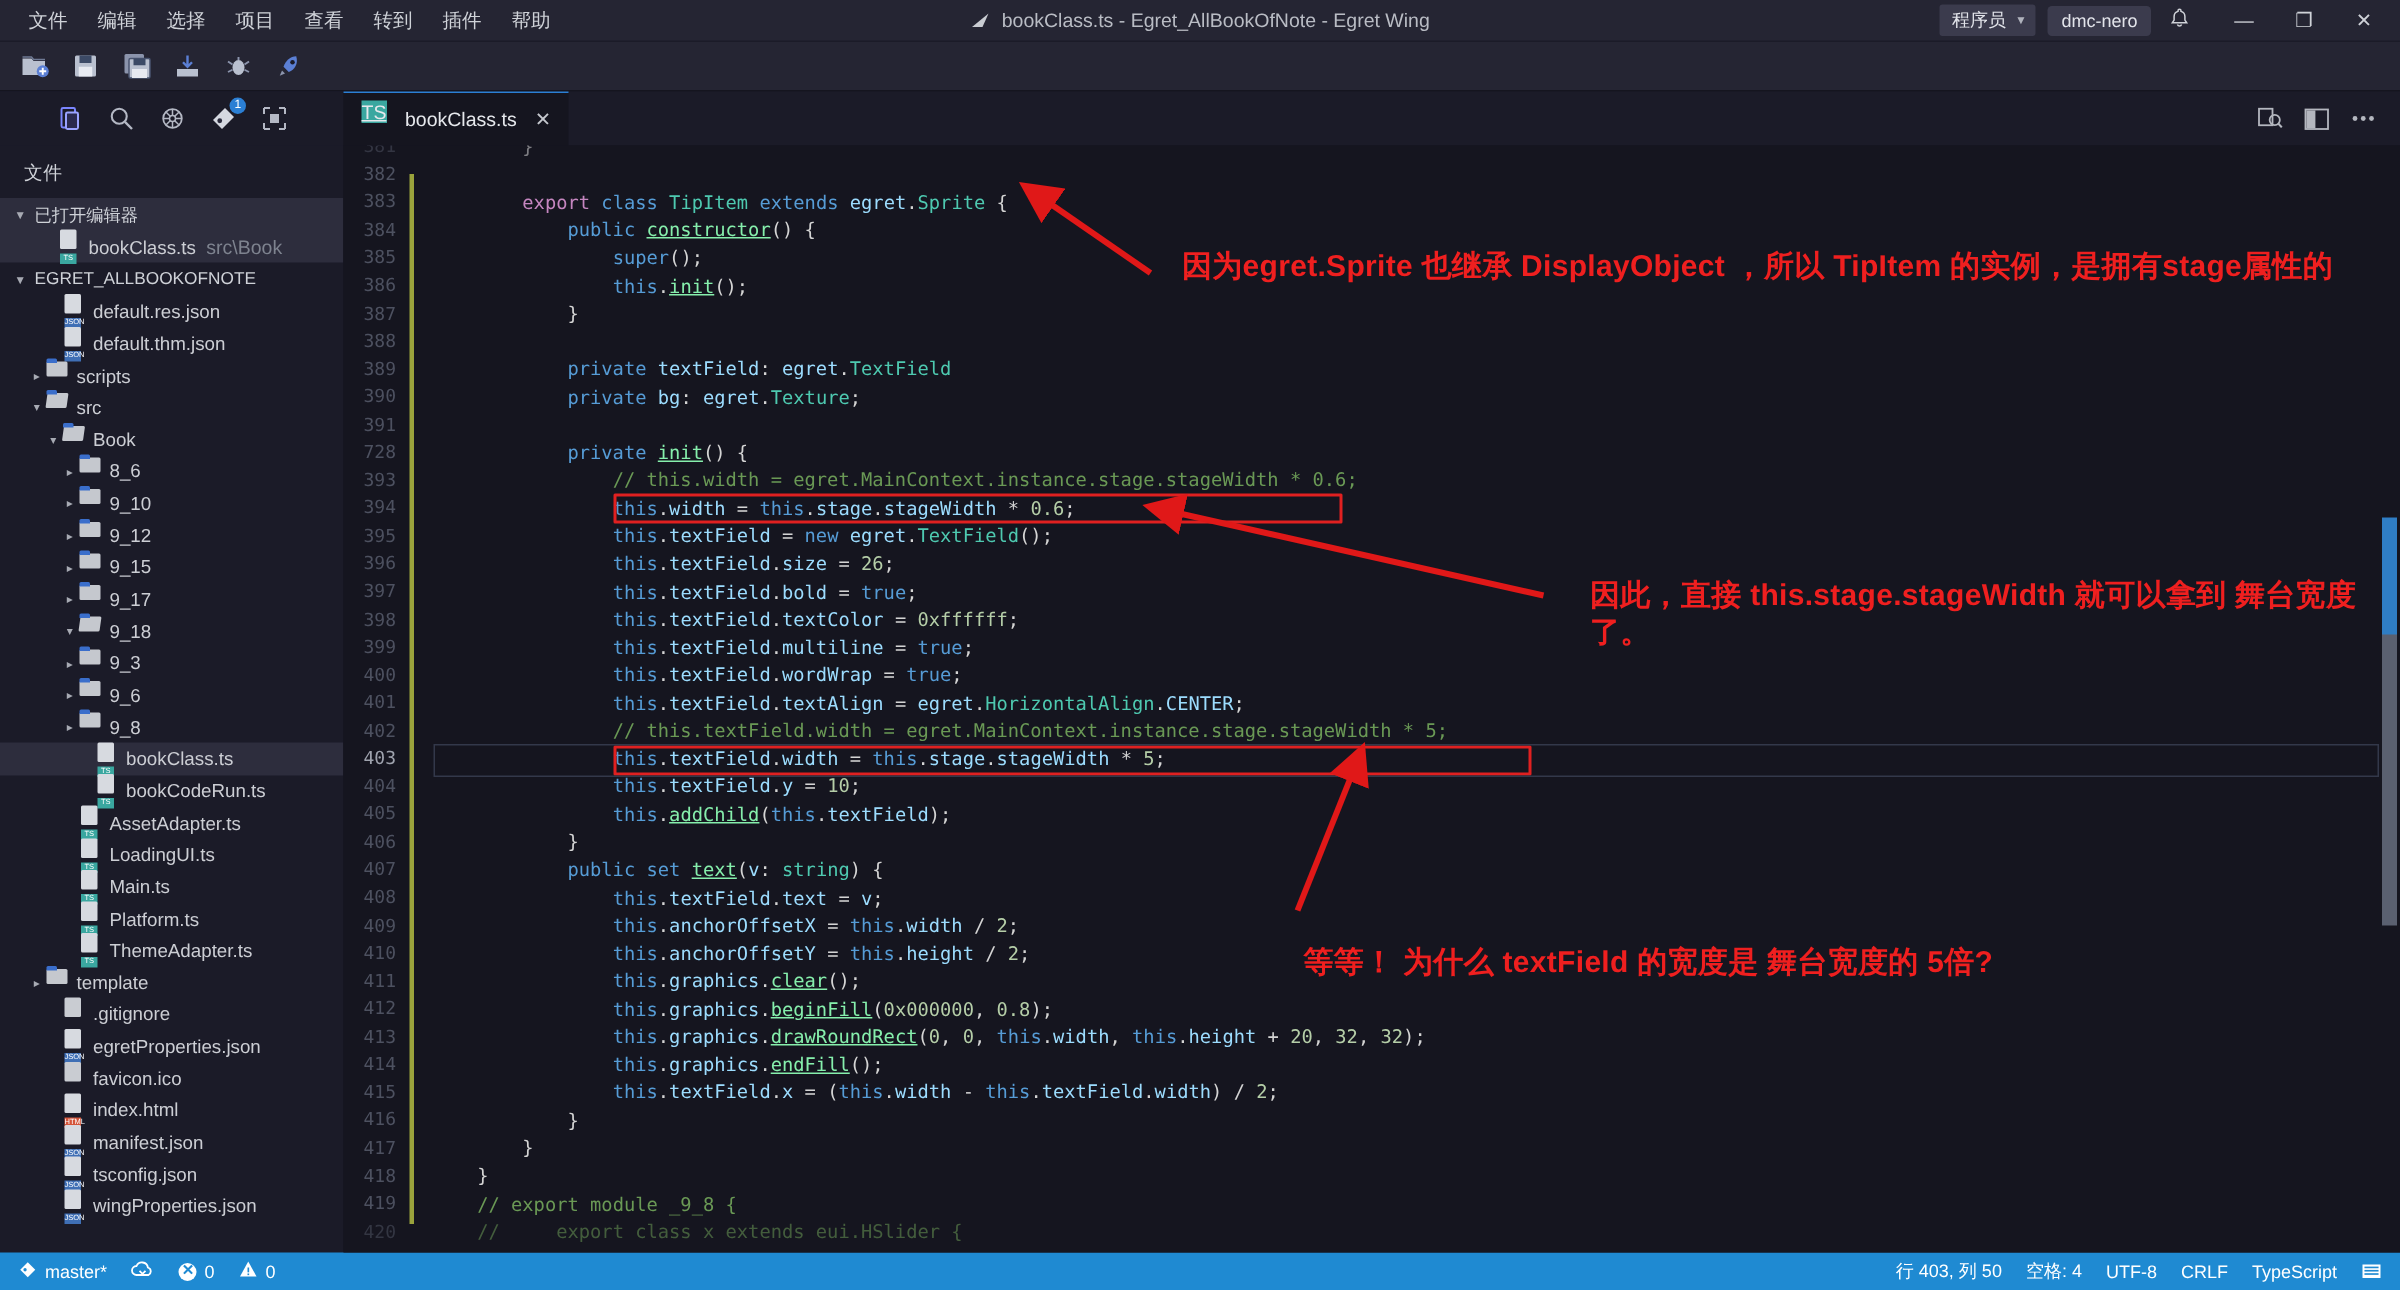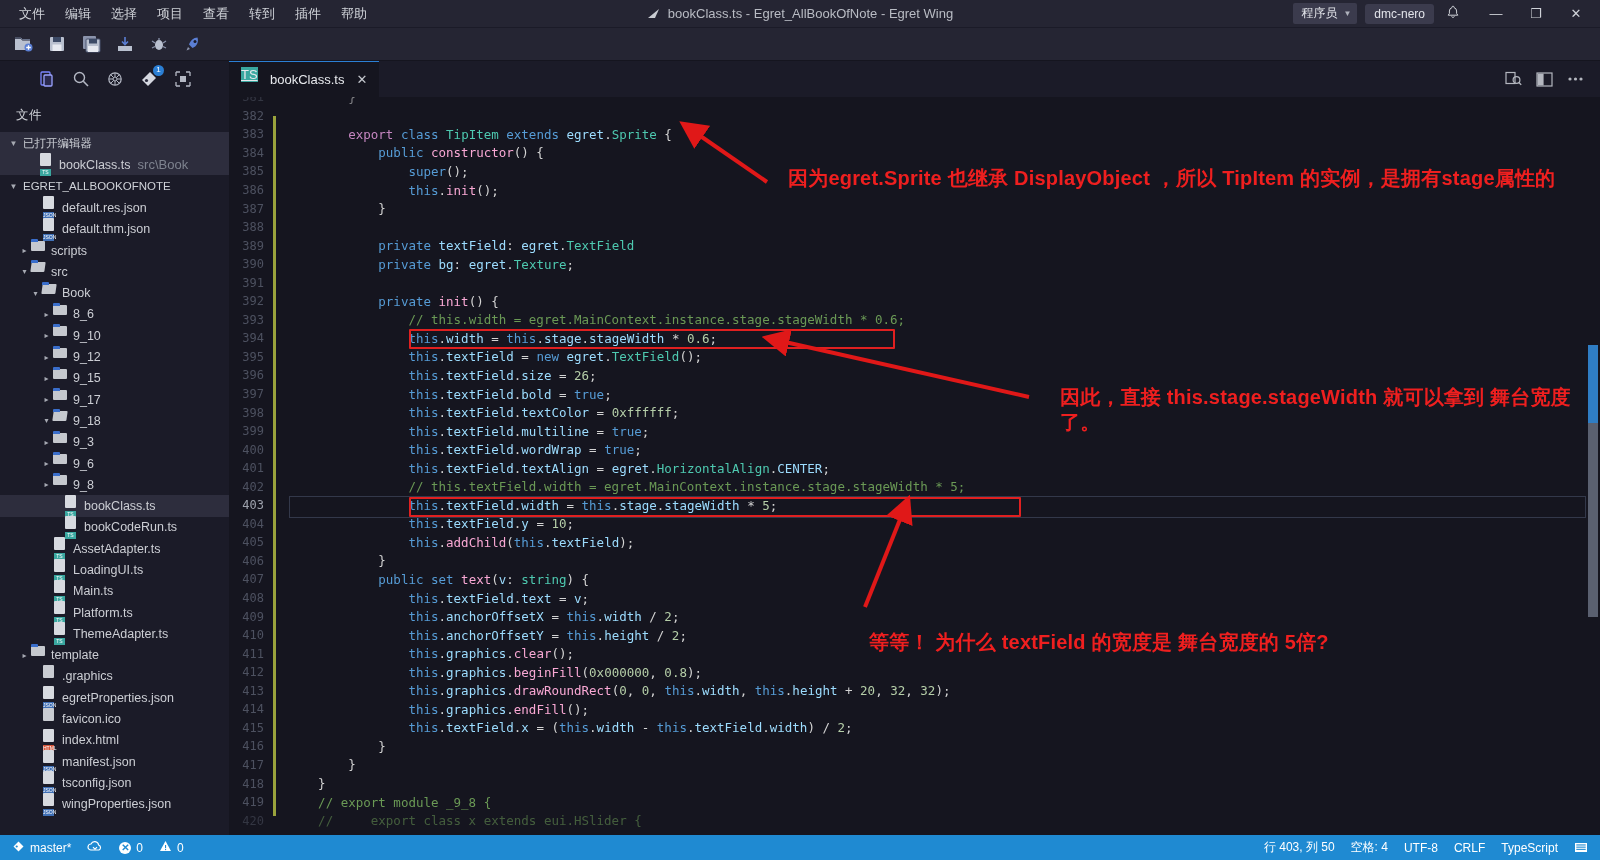--- a/index.html
+++ b/index.html
@@ -138,21 +138,21 @@
   .ln.cur { }
   .cur-box {
     position:absolute; left:57px; right:0; top:0; bottom:0; border:1px solid #33384a;
     pointer-events:none;
   }
 
   
   .k   { color:#c586c0; }   
   .kb  { color:#569cd6; }   
   .cls { color:#4ec9b0; }   
-  .fn  { color:#f9a8d4; }   
+  .fn  { color:#86efac;text-decoration:underline; }   
   .pln { color:#d4d4d4; }
   .id  { color:#9cdcfe; }   
   .num { color:#b5cea8; }   
   .cmt { color:#6a9955; }
 
   
   .changebar { position:absolute; left:44px; width:3px; top:0; bottom:0; background:#9aa33c; }
 
   
   .hl-box {
@@ -532,21 +532,21 @@
                 <span class="ft"></span>
               </span>
               <span class="rlabel">template</span>
             </div>
             <div class="row">
               <span style="width:30px;flex:0 0 auto"></span>
               <span class="tw"></span>
               <span class="ico ico-file pl">
                 <span class="pg"></span>
               </span>
-              <span class="rlabel">.graphics</span>
+              <span class="rlabel">.gitignore</span>
             </div>
             <div class="row">
               <span style="width:30px;flex:0 0 auto"></span>
               <span class="tw"></span>
               <span class="ico ico-file js">
                 <span class="pg"></span>
                 <span class="bd">JSON</span>
               </span>
               <span class="rlabel">egretProperties.json</span>
             </div>
@@ -637,21 +637,21 @@
             <div class="ln"><span class="gutter">382</span><span class="fold"></span><span class="codetext"></span></div>
             <div class="ln"><span class="gutter">383</span><span class="fold"></span><span class="codetext"><span class="pln">        </span><span class="k">export</span><span class="pln"> </span><span class="kb">class</span><span class="pln"> </span><span class="cls">TipItem</span><span class="pln"> </span><span class="kb">extends</span><span class="pln"> </span><span class="id">egret</span><span class="pln">.</span><span class="cls">Sprite</span><span class="pln"> {</span></span></div>
             <div class="ln"><span class="gutter">384</span><span class="fold"></span><span class="codetext"><span class="pln">            </span><span class="kb">public</span><span class="pln"> </span><span class="fn">constructor</span><span class="pln">() {</span></span></div>
             <div class="ln"><span class="gutter">385</span><span class="fold"></span><span class="codetext"><span class="pln">                </span><span class="kb">super</span><span class="pln">();</span></span></div>
             <div class="ln"><span class="gutter">386</span><span class="fold"></span><span class="codetext"><span class="pln">                </span><span class="kb">this</span><span class="pln">.</span><span class="fn">init</span><span class="pln">();</span></span></div>
             <div class="ln"><span class="gutter">387</span><span class="fold"></span><span class="codetext"><span class="pln">            }</span></span></div>
             <div class="ln"><span class="gutter">388</span><span class="fold"></span><span class="codetext"></span></div>
             <div class="ln"><span class="gutter">389</span><span class="fold"></span><span class="codetext"><span class="pln">            </span><span class="kb">private</span><span class="pln"> </span><span class="id">textField</span><span class="pln">: </span><span class="id">egret</span><span class="pln">.</span><span class="cls">TextField</span></span></div>
             <div class="ln"><span class="gutter">390</span><span class="fold"></span><span class="codetext"><span class="pln">            </span><span class="kb">private</span><span class="pln"> </span><span class="id">bg</span><span class="pln">: </span><span class="id">egret</span><span class="pln">.</span><span class="cls">Texture</span><span class="pln">;</span></span></div>
             <div class="ln"><span class="gutter">391</span><span class="fold"></span><span class="codetext"></span></div>
-            <div class="ln"><span class="gutter">392</span><span class="fold"></span><span class="codetext"><span class="pln">            </span><span class="kb">private</span><span class="pln"> </span><span class="fn">init</span><span class="pln">() {</span></span></div>
+            <div class="ln"><span class="gutter">728</span><span class="fold"></span><span class="codetext"><span class="pln">            </span><span class="kb">private</span><span class="pln"> </span><span class="fn">init</span><span class="pln">() {</span></span></div>
             <div class="ln"><span class="gutter">393</span><span class="fold"></span><span class="codetext"><span class="pln">                </span><span class="cmt">// this.width = egret.MainContext.instance.stage.stageWidth * 0.6;</span></span></div>
             <div class="ln"><span class="gutter">394</span><span class="fold"></span><span class="codetext"><span class="pln">                </span><span class="kb">this</span><span class="pln">.</span><span class="id">width</span><span class="pln"> = </span><span class="kb">this</span><span class="pln">.</span><span class="id">stage</span><span class="pln">.</span><span class="id">stageWidth</span><span class="pln"> * </span><span class="num">0.6</span><span class="pln">;</span></span></div>
             <div class="ln"><span class="gutter">395</span><span class="fold"></span><span class="codetext"><span class="pln">                </span><span class="kb">this</span><span class="pln">.</span><span class="id">textField</span><span class="pln"> = </span><span class="kb">new</span><span class="pln"> </span><span class="id">egret</span><span class="pln">.</span><span class="cls">TextField</span><span class="pln">();</span></span></div>
             <div class="ln"><span class="gutter">396</span><span class="fold"></span><span class="codetext"><span class="pln">                </span><span class="kb">this</span><span class="pln">.</span><span class="id">textField</span><span class="pln">.</span><span class="id">size</span><span class="pln"> = </span><span class="num">26</span><span class="pln">;</span></span></div>
             <div class="ln"><span class="gutter">397</span><span class="fold"></span><span class="codetext"><span class="pln">                </span><span class="kb">this</span><span class="pln">.</span><span class="id">textField</span><span class="pln">.</span><span class="id">bold</span><span class="pln"> = </span><span class="kb">true</span><span class="pln">;</span></span></div>
             <div class="ln"><span class="gutter">398</span><span class="fold"></span><span class="codetext"><span class="pln">                </span><span class="kb">this</span><span class="pln">.</span><span class="id">textField</span><span class="pln">.</span><span class="id">textColor</span><span class="pln"> = </span><span class="num">0xffffff</span><span class="pln">;</span></span></div>
             <div class="ln"><span class="gutter">399</span><span class="fold"></span><span class="codetext"><span class="pln">                </span><span class="kb">this</span><span class="pln">.</span><span class="id">textField</span><span class="pln">.</span><span class="id">multiline</span><span class="pln"> = </span><span class="kb">true</span><span class="pln">;</span></span></div>
             <div class="ln"><span class="gutter">400</span><span class="fold"></span><span class="codetext"><span class="pln">                </span><span class="kb">this</span><span class="pln">.</span><span class="id">textField</span><span class="pln">.</span><span class="id">wordWrap</span><span class="pln"> = </span><span class="kb">true</span><span class="pln">;</span></span></div>
             <div class="ln"><span class="gutter">401</span><span class="fold"></span><span class="codetext"><span class="pln">                </span><span class="kb">this</span><span class="pln">.</span><span class="id">textField</span><span class="pln">.</span><span class="id">textAlign</span><span class="pln"> = </span><span class="id">egret</span><span class="pln">.</span><span class="cls">HorizontalAlign</span><span class="pln">.</span><span class="id">CENTER</span><span class="pln">;</span></span></div>
             <div class="ln"><span class="gutter">402</span><span class="fold"></span><span class="codetext"><span class="pln">                </span><span class="cmt">// this.textField.width = egret.MainContext.instance.stage.stageWidth * 5;</span></span></div>

